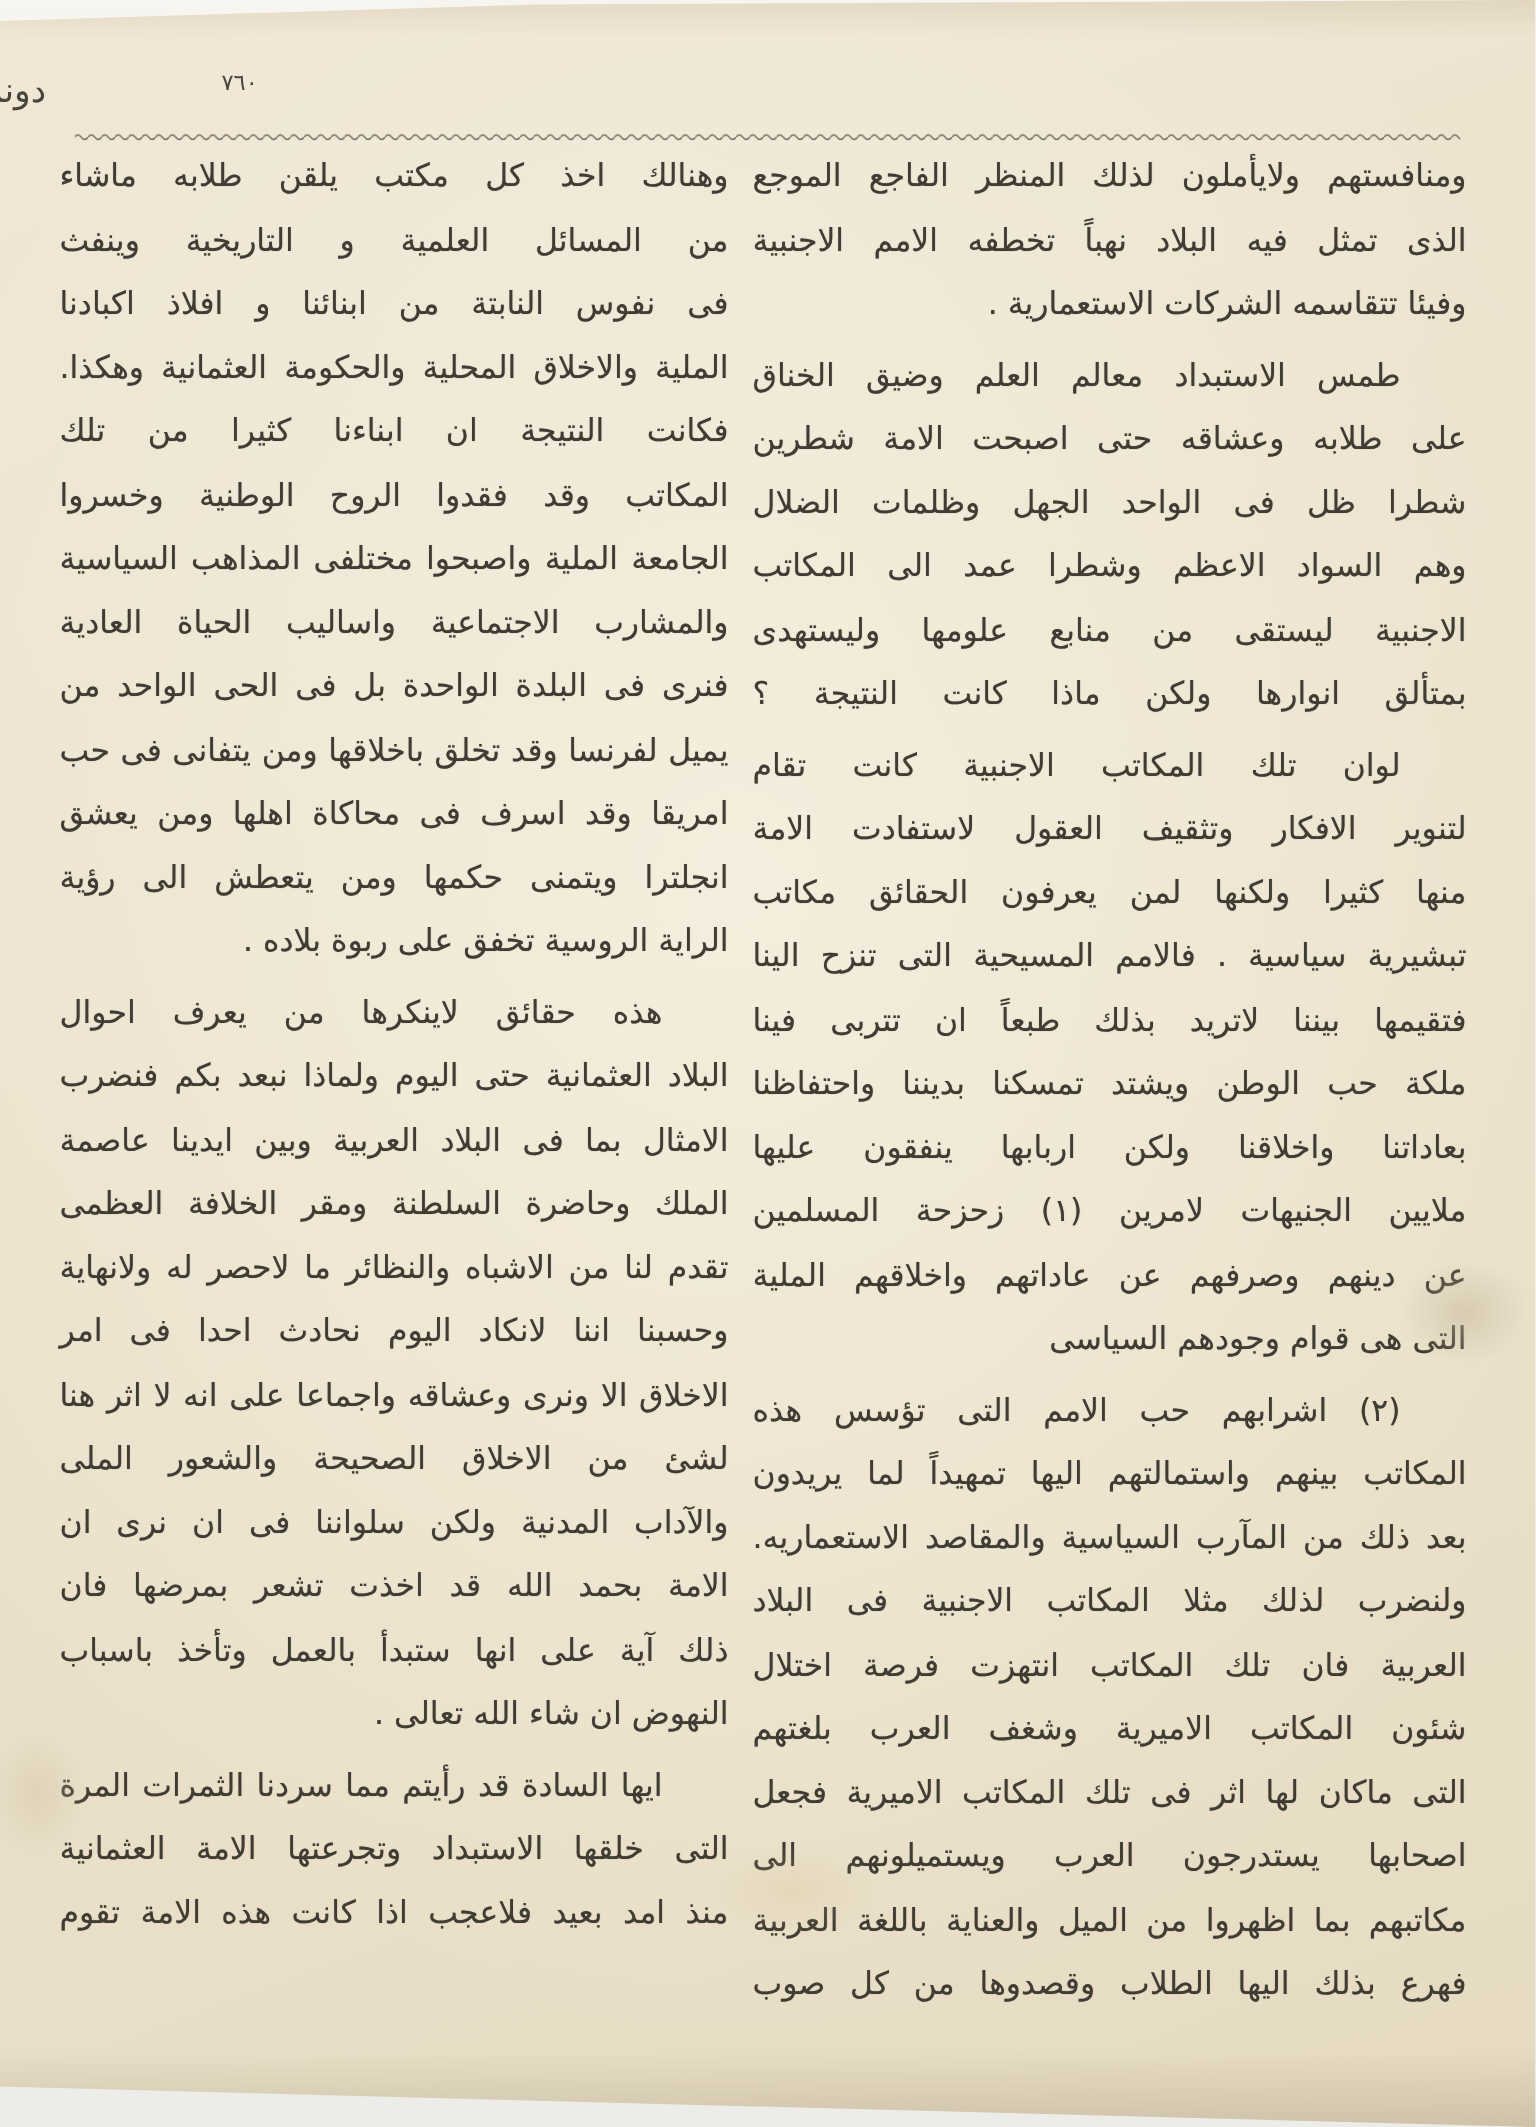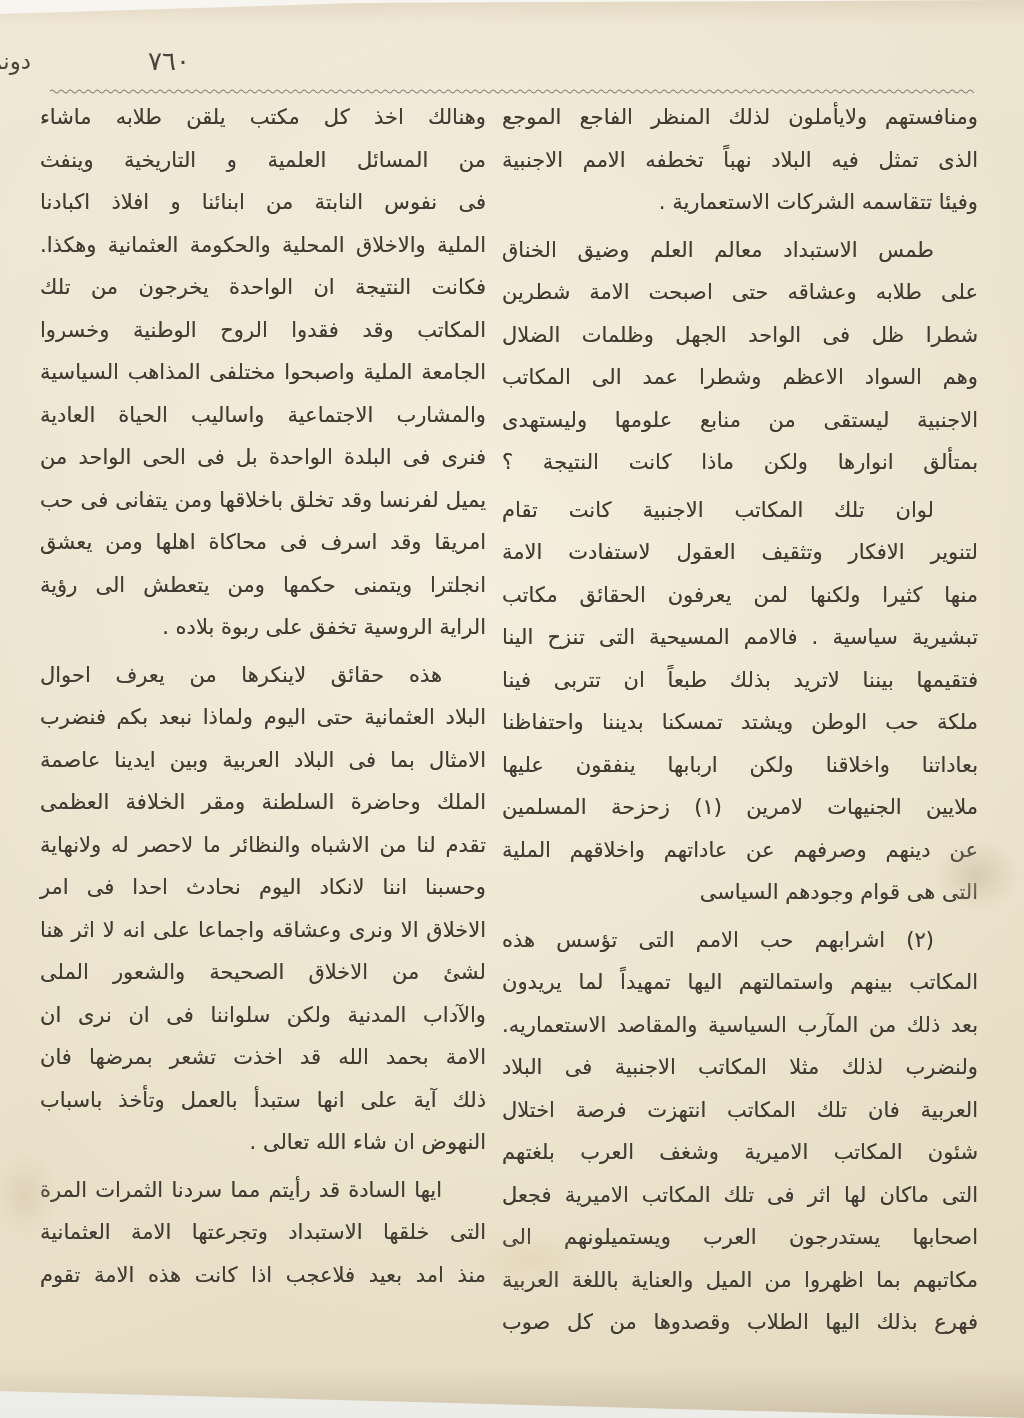--- a/index.html
+++ b/index.html
@@ -36,21 +36,21 @@
   .stain.s3{width:120px;height:60px;left:470px;top:1230px;
     background:radial-gradient(closest-side,rgba(215,195,150,.28),rgba(215,195,150,0));}
 
   .header-title{
     position:absolute;top:48px;left:0;right:0;text-align:left;
     font-size:23px;letter-spacing:.5px;color:#4a453b;
   }
   .header-title>span{position:relative;right:17px;}
   .page-number{
     position:absolute;top:46px;left:148px;
-    font-size:26px;color:#4a453b;direction:ltr;text-align:right;
+    font-size:15px;color:#4a453b;direction:ltr;text-align:right;
   }
   .divider{position:absolute;top:79px;right:50px;left:50px;height:7px;}
 
   .columns{
     position:absolute;top:96px;right:46px;left:40px;
     display:flex;gap:16px;direction:rtl;
   }
   .col{direction:rtl;}
   .col-right{width:476px;}
   .col-left{flex:1;}
@@ -126,21 +126,21 @@
           <div class="line">مكاتبهم بما اظهروا من الميل والعناية باللغة العربية</div>
           <div class="line">فهرع بذلك اليها الطلاب وقصدوها من كل صوب</div>
         </div>
       </div>
     <div class="col col-left">
         <div class="para">
           <div class="line">وهنالك اخذ كل مكتب يلقن طلابه ماشاء</div>
           <div class="line">من المسائل العلمية و التاريخية وينفث</div>
           <div class="line">فى نفوس النابتة من ابنائنا و افلاذ اكبادنا</div>
           <div class="line">الملية والاخلاق المحلية والحكومة العثمانية وهكذا.</div>
-          <div class="line">فكانت النتيجة ان الواحدة يخرجون من تلك</div>
+          <div class="line">فكانت النتيجة ان ابناءنا كثيرا من تلك</div>
           <div class="line">المكاتب وقد فقدوا الروح الوطنية وخسروا</div>
           <div class="line">الجامعة الملية واصبحوا مختلفى المذاهب السياسية</div>
           <div class="line">والمشارب الاجتماعية واساليب الحياة العادية</div>
           <div class="line">فنرى فى البلدة الواحدة بل فى الحى الواحد من</div>
           <div class="line">يميل لفرنسا وقد تخلق باخلاقها ومن يتفانى فى حب</div>
           <div class="line">امريقا وقد اسرف فى محاكاة اهلها ومن يعشق</div>
           <div class="line">انجلترا ويتمنى حكمها ومن يتعطش الى رؤية</div>
           <div class="line last">الراية الروسية تخفق على ربوة بلاده .</div>
         </div>
         <div class="para">

